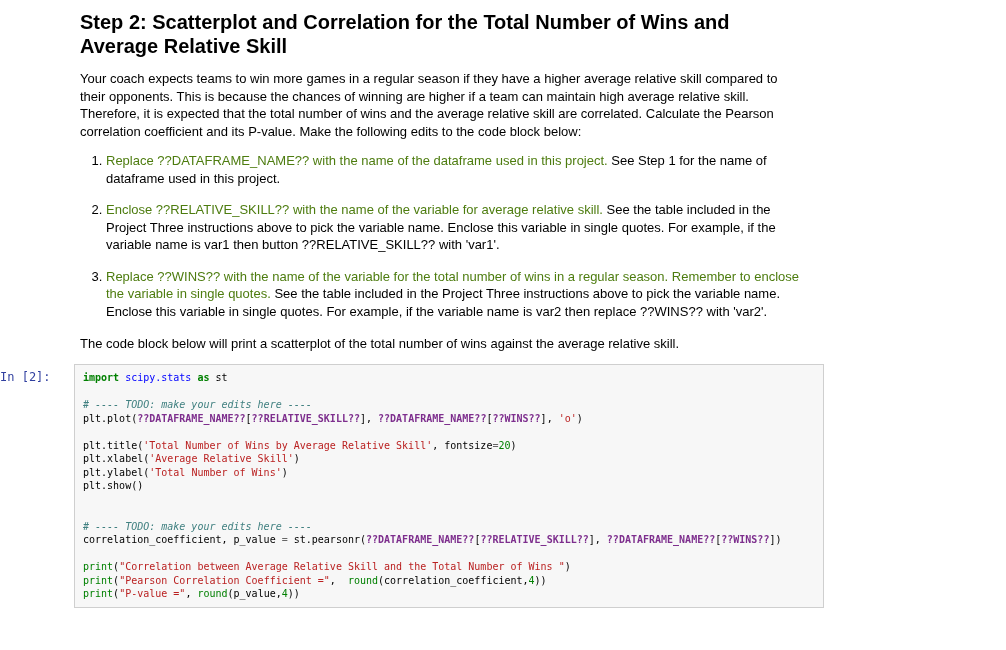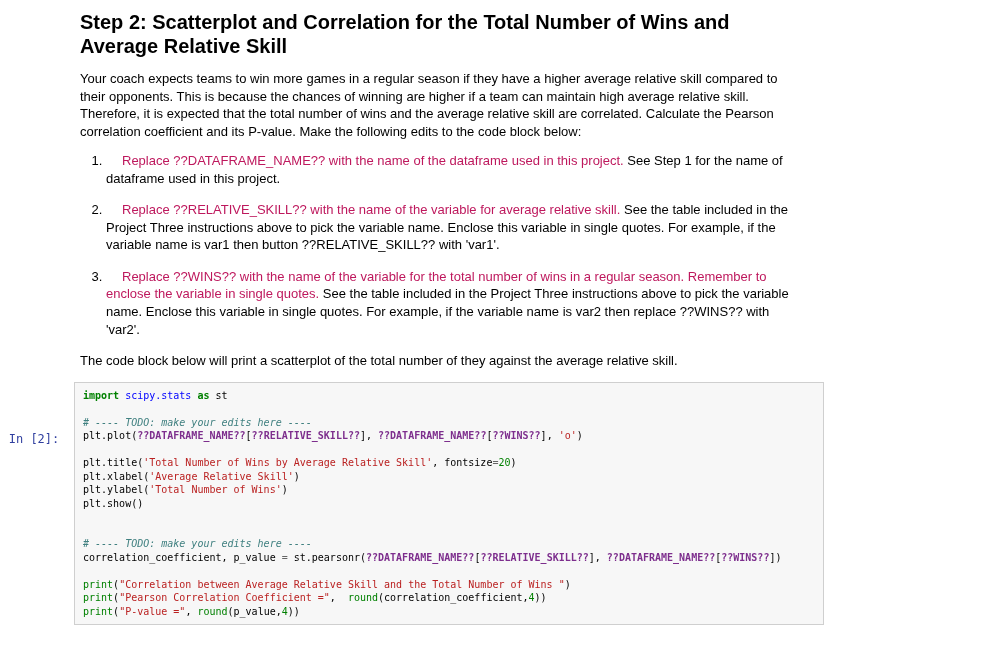--- a/index.html
+++ b/index.html
@@ -30,42 +30,40 @@
     margin: 12px 0 12px 0;
   }
   ol {
     margin: 0 0 12px 0;
     padding-left: 26px;
   }
   li {
     margin-bottom: 14px;
   }
   .red {
-    color: #be185d;
-    margin-left: 16px;
+    color: #4d7c0f;
   }
   .bold {
     font-weight: 400;
   }
 
   .code-row {
     display: flex;
     align-items: flex-start;
     margin-top: 4px;
   }
   .prompt {
     width: 74px;
     flex: 0 0 74px;
-    text-align: center;
+    text-align: left;
     padding: 5px 6px 0 0;
     font-family: "DejaVu Sans Mono", Menlo, Consolas, monospace;
     font-size: 12px;
     color: #303F9F;
     box-sizing: border-box;
-    margin-top: 44px;
   }
   .code-cell {
     flex: 1;
     background: #f7f7f7;
     border: 1px solid #cfcfcf;
     padding: 6px 8px;
     font-family: "DejaVu Sans Mono", Menlo, Consolas, monospace;
     font-size: 10px;
     line-height: 1.35;
     white-space: pre;
@@ -89,28 +87,28 @@
   <div class="text-cell">
     <h2 class="heading">Step 2: Scatterplot and Correlation for the Total Number of Wins and Average Relative Skill</h2>
 
     <p>Your coach expects teams to win more games in a regular season if they have a higher average relative skill compared to their opponents. This is because the chances of winning are higher if a team can maintain high average relative skill. Therefore, it is expected that the total number of wins and the average relative skill are correlated. Calculate the Pearson correlation coefficient and its P-value. Make the following edits to the code block below:</p>
 
     <ol>
       <li>
         <span class="red">Replace ??DATAFRAME_NAME?? with the name of the dataframe used in this project.</span><span> See Step 1 for the name of dataframe used in this project.</span>
       </li>
       <li>
-        <span class="red">Replace ??RELATIVE_SKILL?? with the name of the variable for average relative skill.</span><span> See the table included in the Project Three instructions above to pick the variable name. Enclose this variable in single quotes. For example, if the variable name is </span><span class="bold">var1</span><span> then button ??RELATIVE_SKILL?? with 'var1'.</span>
+        <span class="red">Enclose ??RELATIVE_SKILL?? with the name of the variable for average relative skill.</span><span> See the table included in the Project Three instructions above to pick the variable name. Enclose this variable in single quotes. For example, if the variable name is </span><span class="bold">var1</span><span> then button ??RELATIVE_SKILL?? with 'var1'.</span>
       </li>
       <li>
         <span class="red">Replace ??WINS?? with the name of the variable for the total number of wins in a regular season. Remember to enclose the variable in single quotes.</span><span> See the table included in the Project Three instructions above to pick the variable name. Enclose this variable in single quotes. For example, if the variable name is </span><span class="bold">var2</span><span> then replace ??WINS?? with 'var2'.</span>
       </li>
     </ol>
 
-    <p>The code block below will print a scatterplot of the total number of they against the average relative skill.</p>
+    <p>The code block below will print a scatterplot of the total number of wins against the average relative skill.</p>
 
   </div>
 
   <div class="code-row">
     <div class="prompt">In [2]:</div>
     <div class="code-cell"><span class="c-kw">import</span><span class="c-mod"> scipy.stats </span><span class="c-kw">as</span><span> st</span>
 
 <span class="c-cmt"># ---- TODO: make your edits here ----</span>
 <span>plt.plot(</span><span class="c-ph">??DATAFRAME_NAME??</span><span>[</span><span class="c-ph">??RELATIVE_SKILL??</span><span>], </span><span class="c-ph">??DATAFRAME_NAME??</span><span>[</span><span class="c-ph">??WINS??</span><span>], </span><span class="c-str">'o'</span><span>)</span>
 

